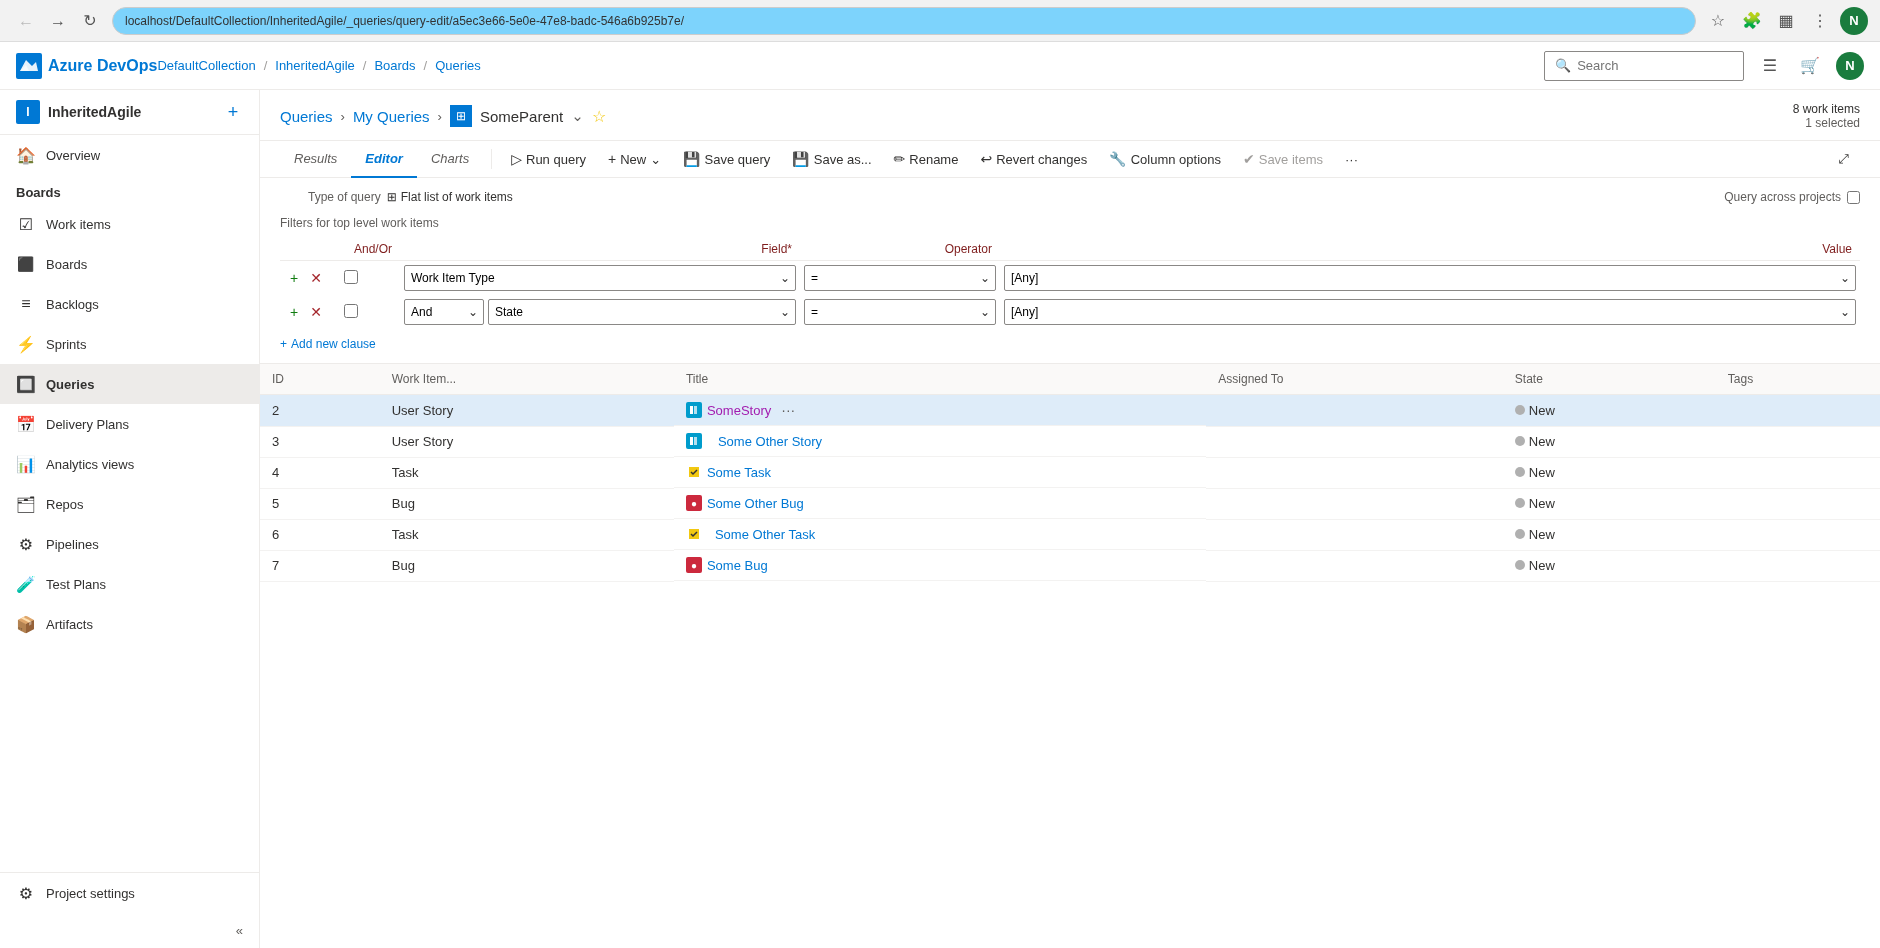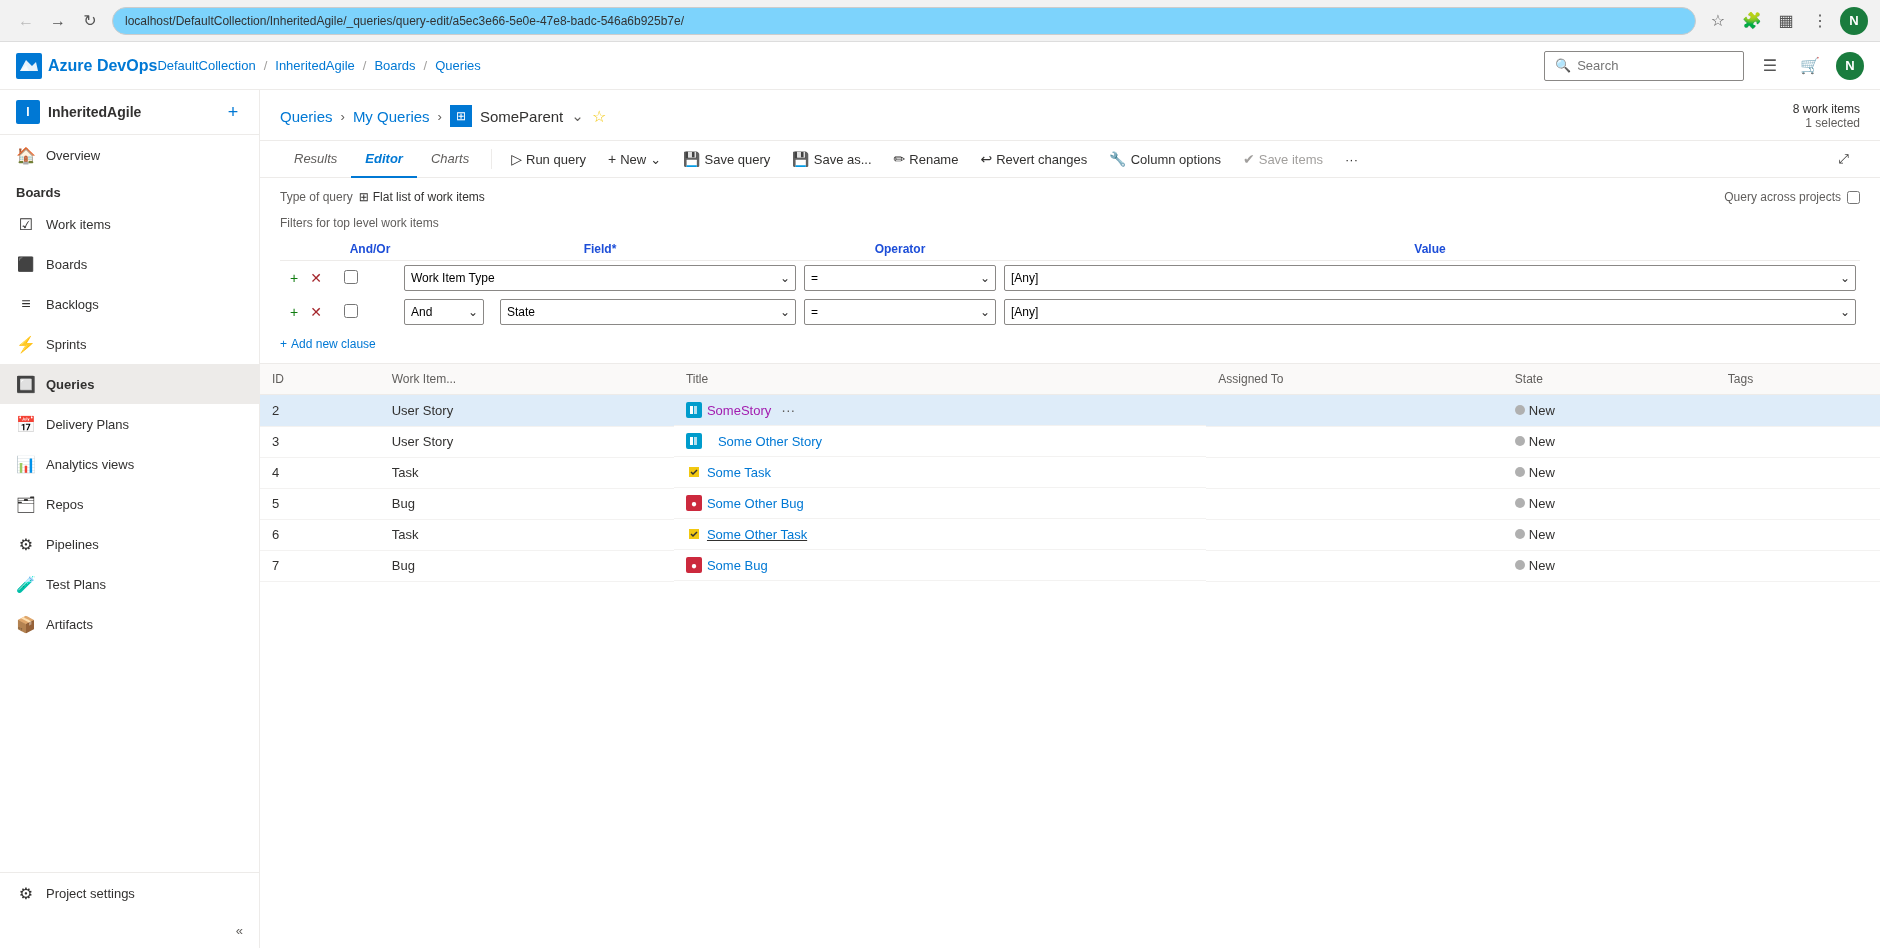--- a/index.html
+++ b/index.html
@@ -185,21 +185,21 @@
       display: flex; align-items: center; gap: 4px; font-size: 12px; color: #323130;
       cursor: pointer;
     }
     .query-across { display: flex; align-items: center; gap: 6px; font-size: 12px; color: #605e5c; }
     .query-across input[type="checkbox"] { cursor: pointer; }
 
     .filters-label { font-size: 12px; color: #605e5c; margin-bottom: 8px; }
 
     .filter-table { width: 100%; border-collapse: collapse; }
     .filter-table th {
-      text-align: center; font-size: 12px; color: #1d4ed8; font-weight: 700;
+      text-align: right; font-size: 12px; color: #7f1d1d; font-weight: 400;
       padding: 4px 8px; border-bottom: 1px solid #edebe9;
     }
     .filter-row td { padding: 4px 4px; vertical-align: middle; }
     .filter-actions { display: flex; gap: 2px; align-items: center; }
     .action-btn {
       width: 20px; height: 20px; display: flex; align-items: center; justify-content: center;
       cursor: pointer; font-size: 14px; background: none; border: none; padding: 0;
     }
     .add-btn { color: #107c10; }
     .remove-btn { color: #a4262c; }
@@ -441,21 +441,21 @@
         <span>···</span>
       </button>
       <div style="flex:1"></div>
       <button class="toolbar-btn">
         <span>⤢</span>
       </button>
     </div>
 
     <div class="query-area">
       <div class="type-of-query-row">
-        <div style="display:flex;align-items:center;gap:6px;">
+        <div style="display:flex;align-items:center;gap:6px;margin-left:28px;">
           <span class="type-label">Type of query</span>
           <div class="flat-list-badge">
             <span>⊞</span>
             <span>Flat list of work items</span>
           </div>
         </div>
         <div class="query-across">
           <span>Query across projects</span>
           <input type="checkbox" style="">
         </div>
@@ -512,21 +512,21 @@
             <td>
               <div class="filter-actions">
                 <button class="action-btn add-btn">+</button>
                 <button class="action-btn remove-btn">✕</button>
               </div>
             </td>
             <td>
               <input type="checkbox" class="filter-checkbox" style="">
             </td>
             <td class="field-col">
-              <div style="display:flex;gap:16px;align-items:center;">
+              <div style="display:flex;gap:4px;align-items:center;">
                 <div class="select-wrapper" style="width:80px;">
                   <select class="filter-select" style="width:80px;">
                     <option>And</option>
                     <option>Or</option>
                   </select>
                 </div>
                 <div class="select-wrapper" style="flex:1;">
                   <select class="filter-select">
                     <option>State</option>
                   </select>
@@ -628,21 +628,21 @@
                 <span style="display: inline-flex; align-items: center; justify-content: center; width: 16px; height: 16px; border-radius: 2px; background: rgb(204, 41, 61); color: white; font-size: 10px; margin-right: 5px; vertical-align: middle;">●</span>
                 <span style="color: rgb(0, 120, 212); cursor: pointer;">Some Other Bug</span>
               </td>
               <td></td>
               <td><span class="state-dot"></span>New</td>
               <td></td>
             </tr>
             <tr>
               <td>6</td>
               <td>Task</td>
-              <td style="display: flex; align-items: flex-end; gap: 0px; text-decoration: underline;">
+              <td style="display: flex; align-items: flex-end; gap: 8px;">
                 <span style="display: inline-flex; align-items: center; justify-content: center; width: 16px; height: 16px; border-radius: 2px; background: none; color: white; font-size: 9px; margin-right: 5px; vertical-align: middle; padding: 0px;">
                   <svg width="10" height="10" viewBox="0 0 10 10">
                     <rect x="0" y="0" width="10" height="10" fill="#f2c811"></rect>
                     <path d="M2 5 L4 7 L8 3" stroke="#333" stroke-width="1.5" fill="none"></path>
                   </svg>
                 </span>
                 <span style="color: rgb(0, 120, 212); cursor: pointer;">Some Other Task</span>
               </td>
               <td></td>
               <td><span class="state-dot"></span>New</td>

